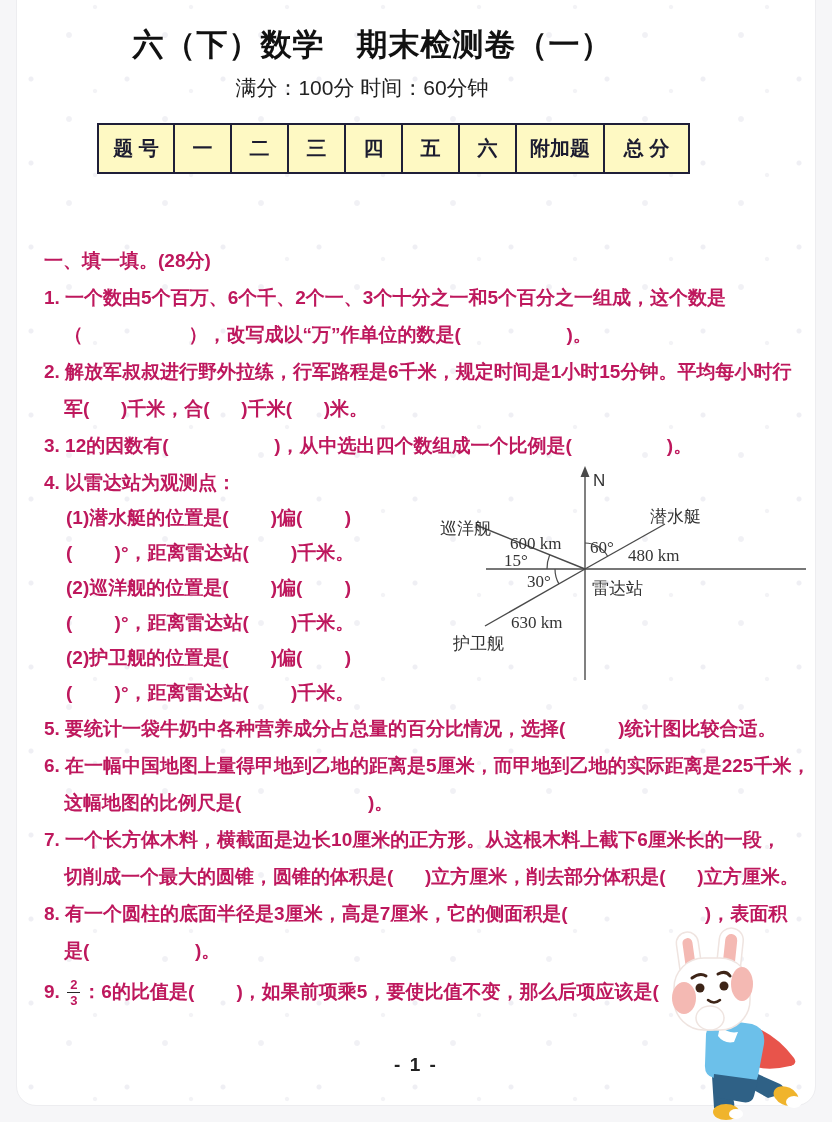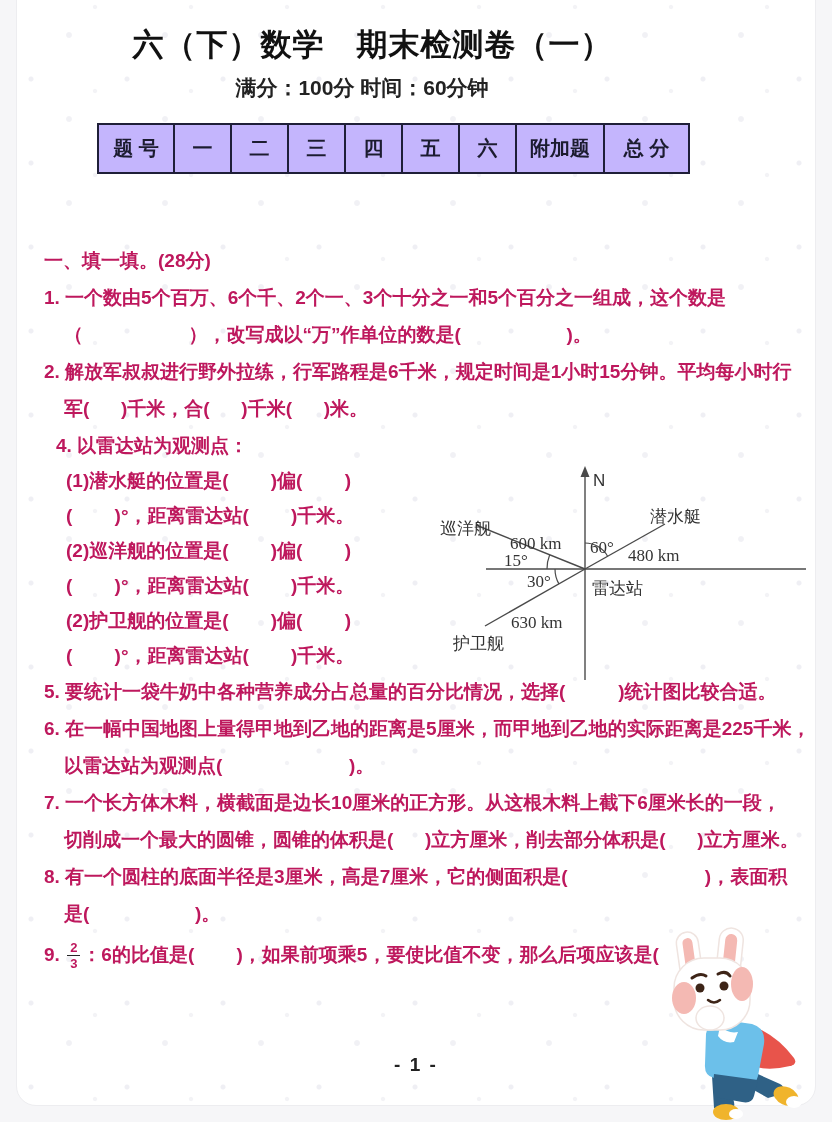--- a/index.html
+++ b/index.html
@@ -22,40 +22,40 @@
       radial-gradient(circle at 78px 30px, #f3f3f6 1.6px, rgba(255,255,255,0) 2.6px);
     background-size:96px 84px;
     overflow:hidden;
   }
   .title {
     position:absolute; left:0; top:24px; width:745px; text-align:center;
     font-size:31px; font-weight:800; letter-spacing:1px; color:#111;
   }
   .subtitle {
     position:absolute; left:0; top:74px; width:724px; text-align:center;
-    font-size:21px; font-weight:700; color:#222;
+    font-size:21px; font-weight:400; color:#222;
   }
   table.score {
     position:absolute; left:97px; top:123px;
     border-collapse:collapse; table-layout:fixed;
   }
   table.score td {
     border:2px solid #1f1f38; text-align:center;
     font-size:20px; font-weight:600; color:#1c1c30;
     height:49px; overflow:hidden;
   }
-  table.score tr.hdr td { background:#c4b5fd; }
+  table.score tr.hdr td { background:#fef9c3; }
   .content { position:absolute; left:44px; top:242px; width:780px; }
   .ql {
     font-size:19px; font-weight:600; line-height:37px; height:37px;
     white-space:pre; color:#be185d;
   }
   .cont { padding-left:20px; }
   .q4line { line-height:35px; height:35px; padding-left:22px; }
-  .q4intro { height:36px;margin-left:12px; }
+  .q4intro { height:36px; }
   .q9row { height:46px; line-height:46px; display:flex; align-items:center; }
   .q10row { margin-top:4px; }
   .frac { display:inline-flex; flex-direction:column; align-items:center;
           vertical-align:middle; line-height:1; margin:0 2px; }
   .frac .num { font-size:13px; font-weight:600; padding:0 3px 1px; }
   .frac .den { font-size:13px; font-weight:600; padding:1px 3px 0;
                border-top:1.6px solid #262626; }
   .pagenum {
     position:absolute; left:0; top:1054px; width:832px; text-align:center;
     font-size:19px; font-weight:600; color:#222; letter-spacing:2px;
@@ -104,34 +104,35 @@
   </tr>
 </tbody>
   </table>
 
 <div class="content">
   <div class="ql">一、填一填。(28分)</div>
   <div class="ql">1. 一个数由5个百万、6个千、2个一、3个十分之一和5个百分之一组成，这个数是</div>
   <div class="ql cont">（                    ），改写成以“万”作单位的数是(                    )。</div>
   <div class="ql">2. 解放军叔叔进行野外拉练，行军路程是6千米，规定时间是1小时15分钟。平均每小时行</div>
   <div class="ql cont">军(      )千米，合(      )千米(      )米。</div>
+  <div class="ql">3. 12的因数有(                    )，从中选出四个数组成一个比例是(                  )。</div>
 
   <div>
     <div class="ql q4intro">4. 以雷达站为观测点：</div>
     <div class="ql q4line">(1)潜水艇的位置是(        )偏(        )</div>
     <div class="ql q4line">(        )°，距离雷达站(        )千米。</div>
     <div class="ql q4line">(2)巡洋舰的位置是(        )偏(        )</div>
     <div class="ql q4line">(        )°，距离雷达站(        )千米。</div>
     <div class="ql q4line">(2)护卫舰的位置是(        )偏(        )</div>
     <div class="ql q4line">(        )°，距离雷达站(        )千米。</div>
   </div>
 
   <div class="ql">5. 要统计一袋牛奶中各种营养成分占总量的百分比情况，选择(          )统计图比较合适。</div>
   <div class="ql">6. 在一幅中国地图上量得甲地到乙地的距离是5厘米，而甲地到乙地的实际距离是225千米，</div>
-  <div class="ql cont">以雷达站为观测点(                        )。</div>
+  <div class="ql cont">这幅地图的比例尺是(                        )。</div>
   <div class="ql">7. 一个长方体木料，横截面是边长10厘米的正方形。从这根木料上截下6厘米长的一段，</div>
   <div class="ql cont">切削成一个最大的圆锥，圆锥的体积是(      )立方厘米，削去部分体积是(      )立方厘米。</div>
   <div class="ql">8. 有一个圆柱的底面半径是3厘米，高是7厘米，它的侧面积是(                          )，表面积</div>
   <div class="ql cont">是(                    )。</div>
 
   <div class="ql q9row">
     <span>9. </span>
     <span class="frac">
       <span class="num">2</span>
       <span class="den">3</span>

